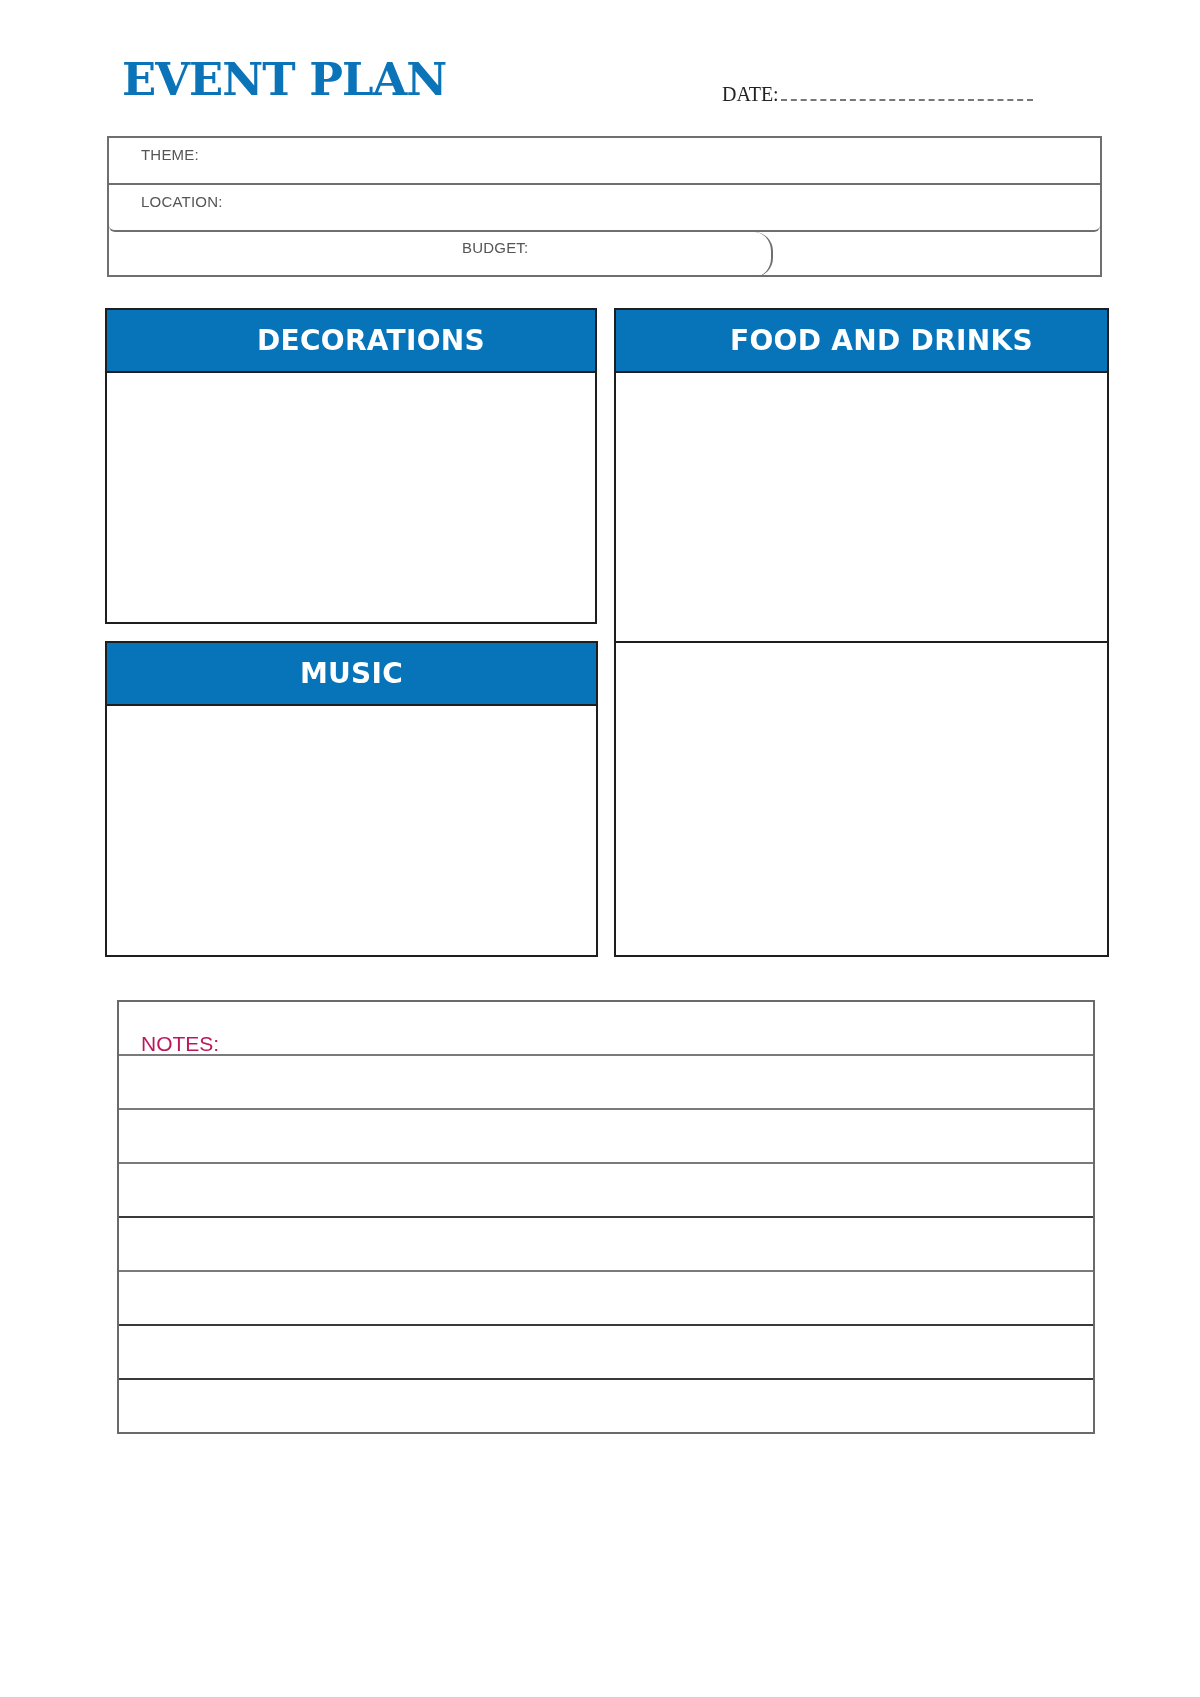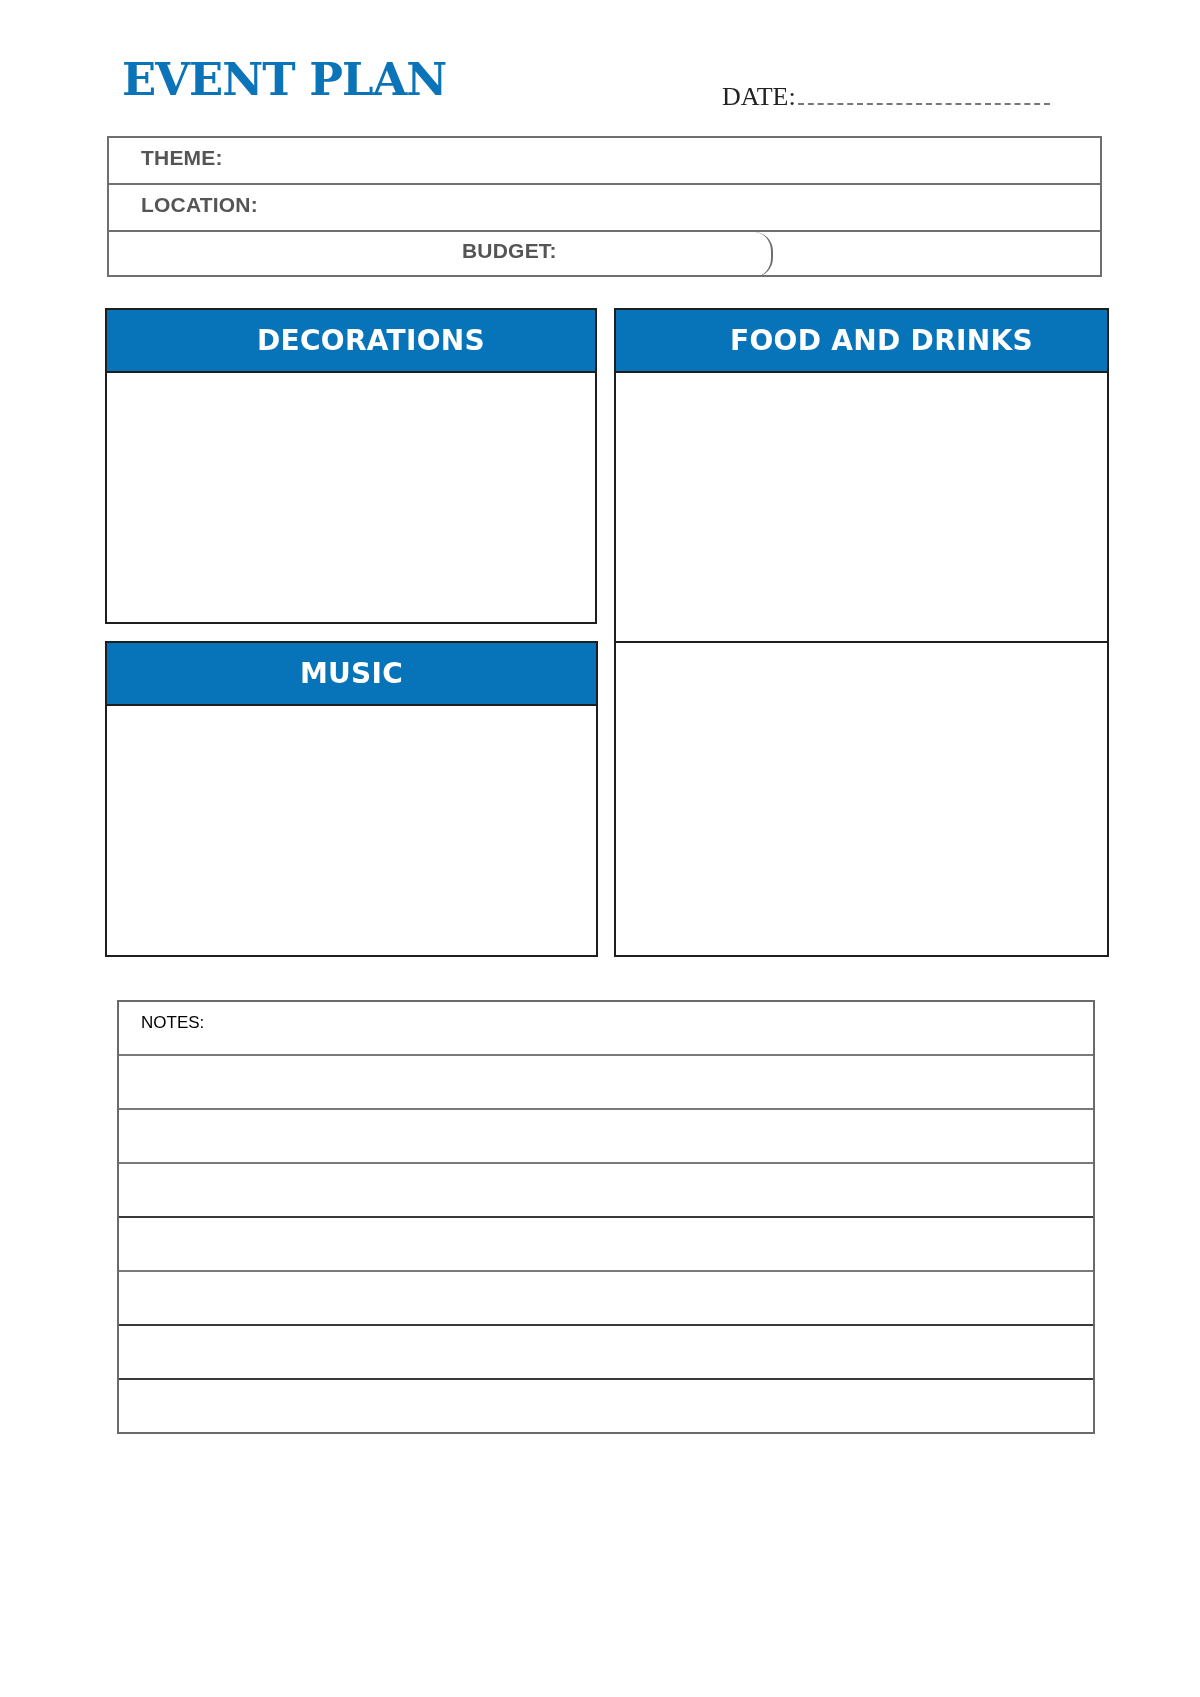--- a/index.html
+++ b/index.html
@@ -25,21 +25,21 @@
       color: #0b74b8;
       line-height: 1;
       transform: scaleX(1.02);
       transform-origin: left top;
     }
     .date {
       position: absolute;
       left: 722px;
       top: 84px;
       font-family: "Liberation Serif", serif;
-      font-size: 26px;
+      font-size: 20px;
       color: #222222;
       line-height: 1;
       white-space: nowrap;
     }
     .date .date-line {
       display: inline-block;
       width: 252px;
       height: 14px;
       border-bottom: 2px dashed #777777;
       vertical-align: baseline;
@@ -57,30 +57,29 @@
       box-sizing: border-box;
     }
     .info-row {
       position: absolute;
       left: 0;
       right: 0;
       height: 47px;
       box-sizing: border-box;
     }
     .info-row.r1 { top: 0; border-bottom: 2px solid #6f6f6f; }
-    .info-row.r2 { top: 47px; border-bottom: 2px solid #6f6f6f; }
+    .info-row.r2 { top: 47px; border-bottom: 2px solid #6f6f6f; border-radius: 6px; }
     .info-row.r3 { top: 94px; height: 45px; }
     .info-label {
       position: absolute;
       left: 32px;
       top: 8px;
-      font-size: 21px;
+      font-size: 15px;
       color: #555555;
       letter-spacing: 0.2px;
-      font-weight: bold;
     }
     .info-cell {
       position: absolute;
       top: 0;
       bottom: 0;
       box-sizing: border-box;
     }
     .info-cell.c1 { left: 0; width: 333px; border-right: 2px solid #6f6f6f; }
     .info-cell.c2 { left: 333px; width: 331px; border-right: 2px solid #6f6f6f; border-radius: 19px; }
     .info-cell.c3 { left: 664px; right: 0; }
@@ -135,23 +134,23 @@
       height: 54px;
       border-bottom: 2px solid #7a7a7a;
       box-sizing: border-box;
       position: relative;
     }
     .notes-row:last-child { border-bottom: none; }
     .notes-row.dark { border-bottom-color: #3a3a3a; }
     .notes-label {
       position: absolute;
       left: 22px;
-      top: 11px;
-      font-size: 17px;
-      color: #000000;
+      top: 30px;
+      font-size: 21px;
+      color: #be185d;
     }
   </style>
 </head>
 <body>
 
 <div class="title">EVENT PLAN</div>
 
 <div class="date">
   <span>DATE:</span><span class="date-line"></span>
 </div>

